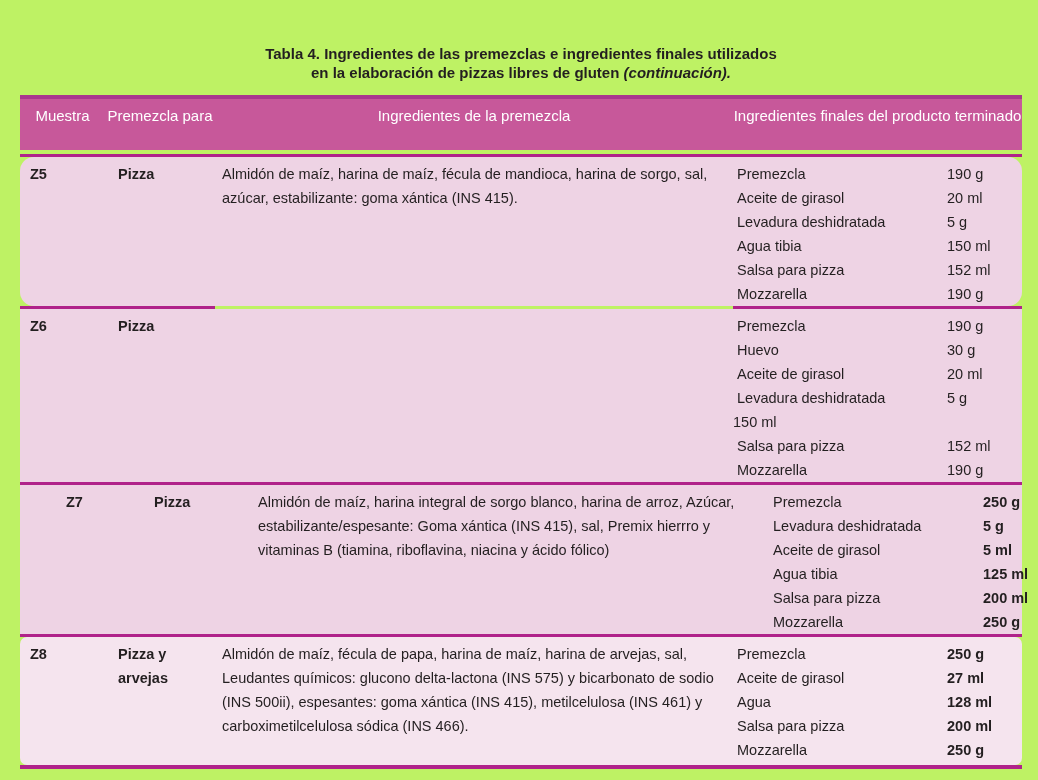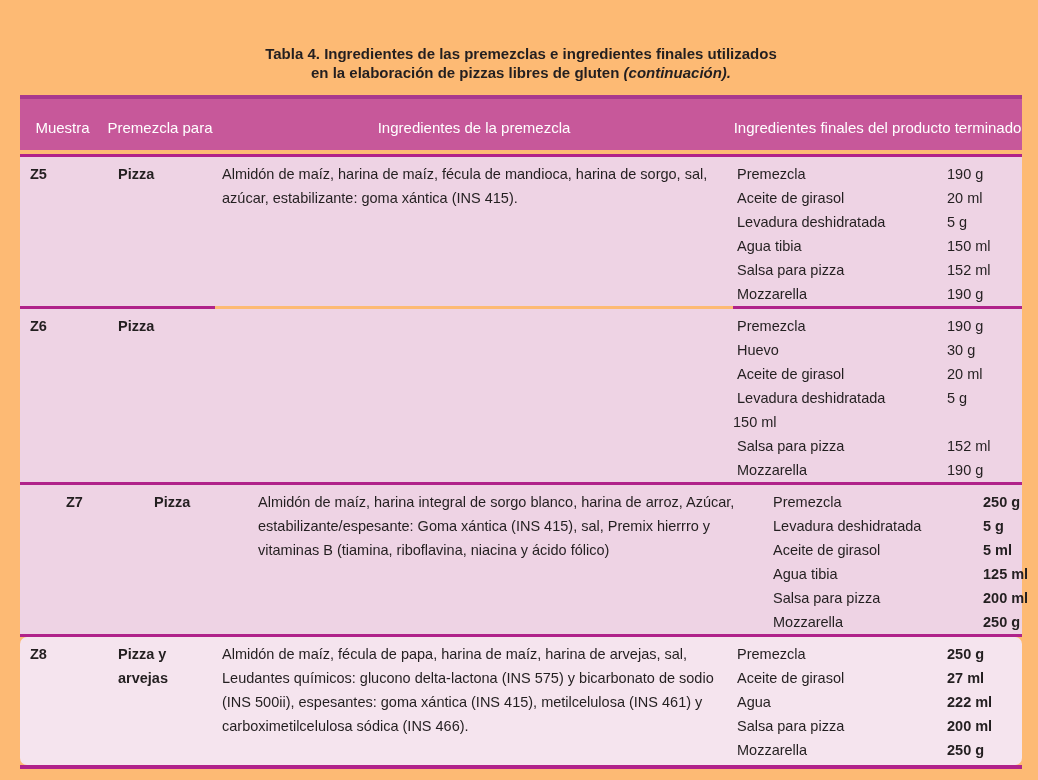--- a/index.html
+++ b/index.html
@@ -6,21 +6,21 @@
     margin: 0;
     padding: 0;
     background: #ffffff;
     font-family: "Liberation Sans", sans-serif;
     color: #231f20;
   }
   .page {
     position: relative;
     width: 1038px;
     height: 780px;
-    background: #fdba74;
+    background: #bef264;
     overflow: hidden;
   }
   .title-block {
     margin: 44px 18px 10px 20px;
     width: 1002px;
     text-align: center;
     font-size: 15px;
     font-weight: 700;
     line-height: 19px;
     color: #231f20;
@@ -41,21 +41,21 @@
     background: #c7589a;
     border-top: 4px solid #a9388e;
     color: #ffffff;
     min-height: 51px;
     margin-bottom: 4px;
   }
   .th {
     text-align: center;
     font-size: 15px;
     line-height: 27px;
-    padding-top: 15px;
+    padding-top: 3px;
   }
 
   
   .divider-full {
     height: 3px;
     background: #b0228a;
   }
   .divider-partial {
     height: 3px;
     display: flex;
@@ -73,21 +73,21 @@
   .row-group {
     display: grid;
     grid-template-columns: 85px 110px 518px 289px;
     background: #eed3e4;
     font-size: 14.5px;
     line-height: 24px;
     padding-top: 5px;
     box-sizing: border-box;
   }
   .row-group.light { background: #f5e4ee; }
-  .row-0 { min-height: 149px; }
+  .row-0 { min-height: 149px; border-radius: 14px; }
   .row-1 { min-height: 170px; }
   .row-2 { min-height: 144px; padding-left: 36px; }
   .row-3 { min-height: 128px; border-radius: 7px; }
 
   .c-muestra { padding-left: 10px; font-weight: 700; }
   .c-para    { padding-left: 13px; font-weight: 700; padding-right: 14px; }
   .c-ingred  { padding-left: 7px;  padding-right: 14px; }
   .c-finales { }
 
   .fin-line { display: flex; }
@@ -225,21 +225,21 @@
             <div class="fin-line">
               <span class="fin-name">Premezcla</span>
               <span class="fin-qty">250 g</span>
             </div>
             <div class="fin-line">
               <span class="fin-name">Aceite de girasol</span>
               <span class="fin-qty">27 ml</span>
             </div>
             <div class="fin-line">
               <span class="fin-name">Agua</span>
-              <span class="fin-qty">222 ml</span>
+              <span class="fin-qty">128 ml</span>
             </div>
             <div class="fin-line">
               <span class="fin-name">Salsa para pizza</span>
               <span class="fin-qty">200 ml</span>
             </div>
             <div class="fin-line">
               <span class="fin-name">Mozzarella</span>
               <span class="fin-qty">250 g</span>
             </div>
           </div>

